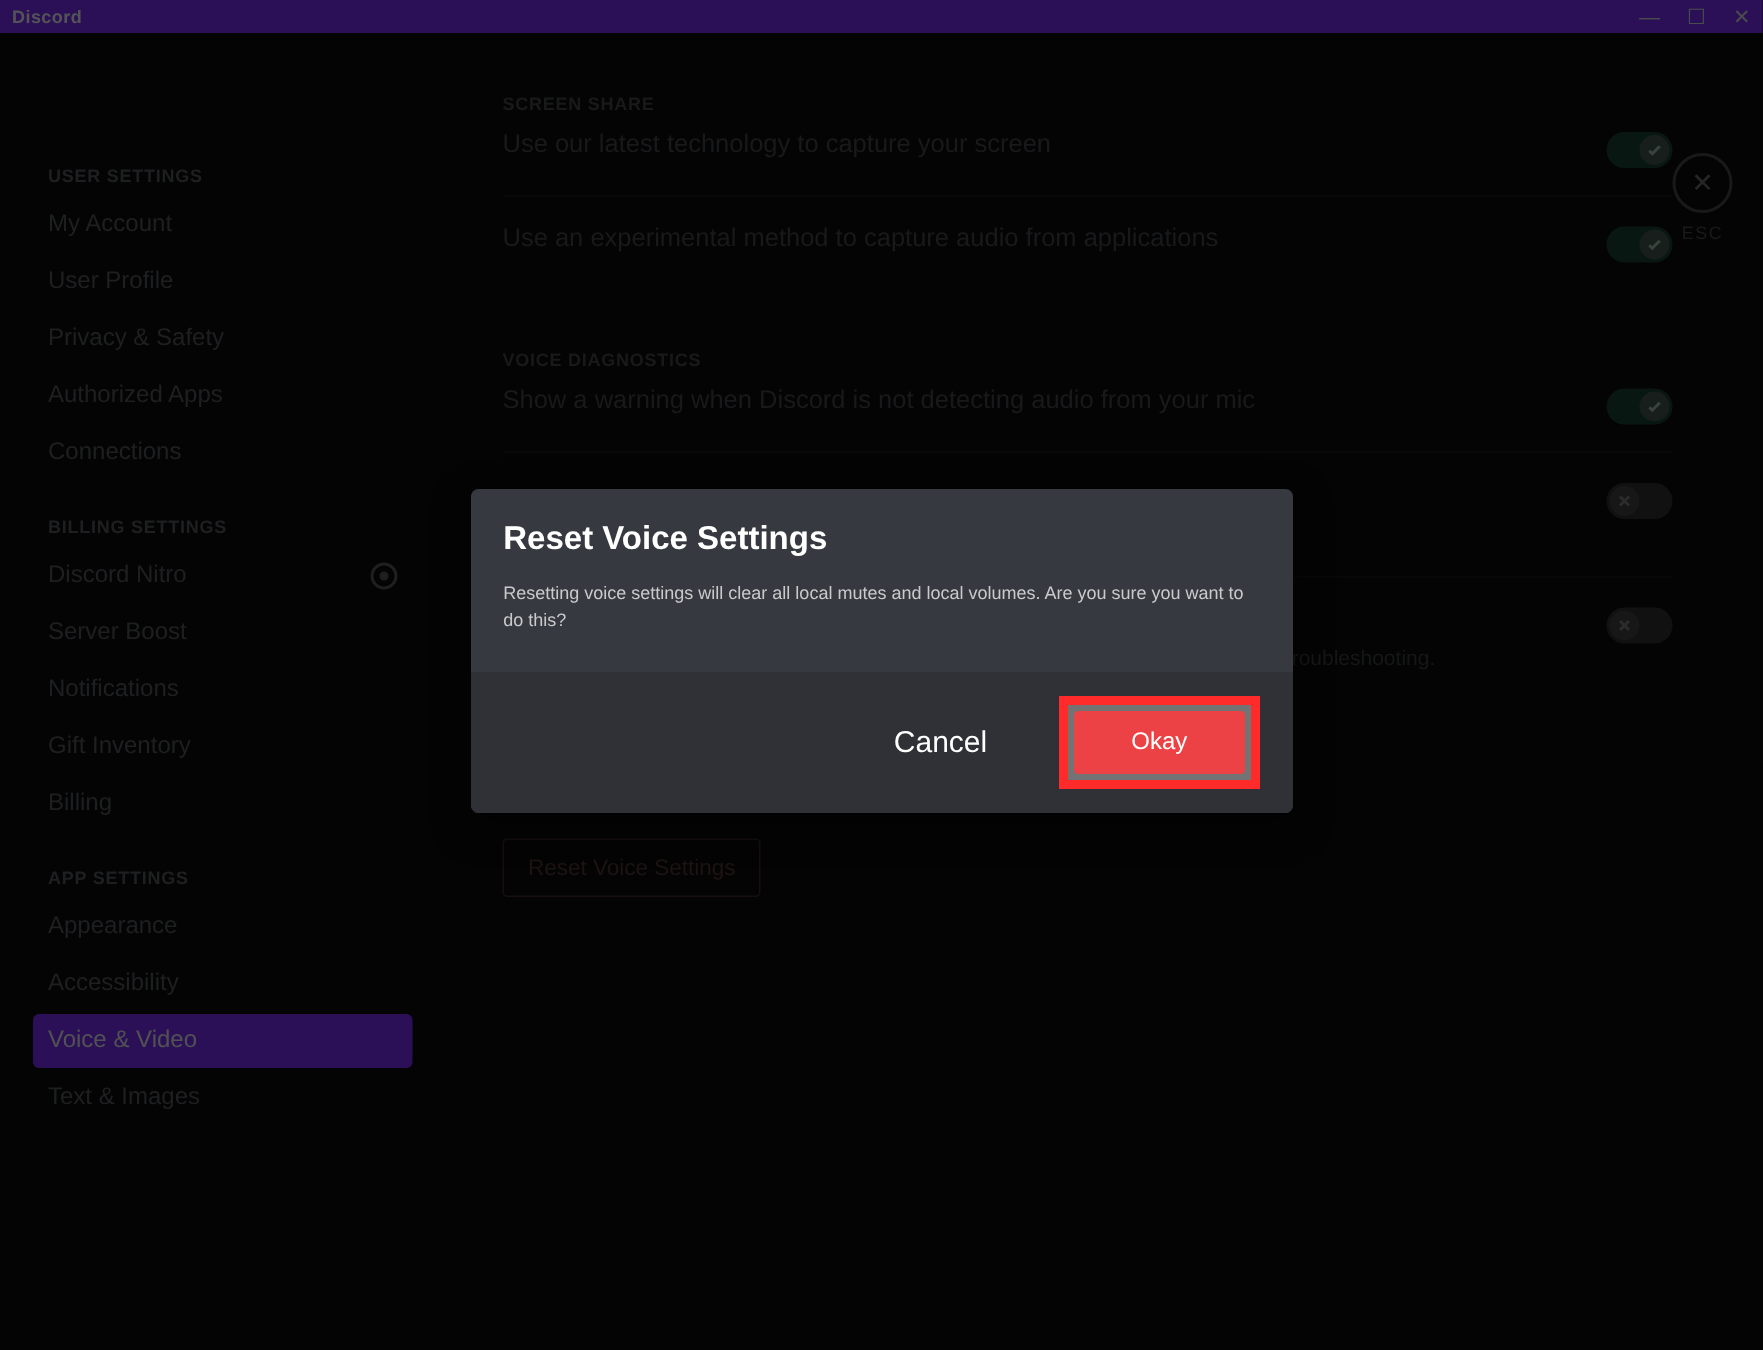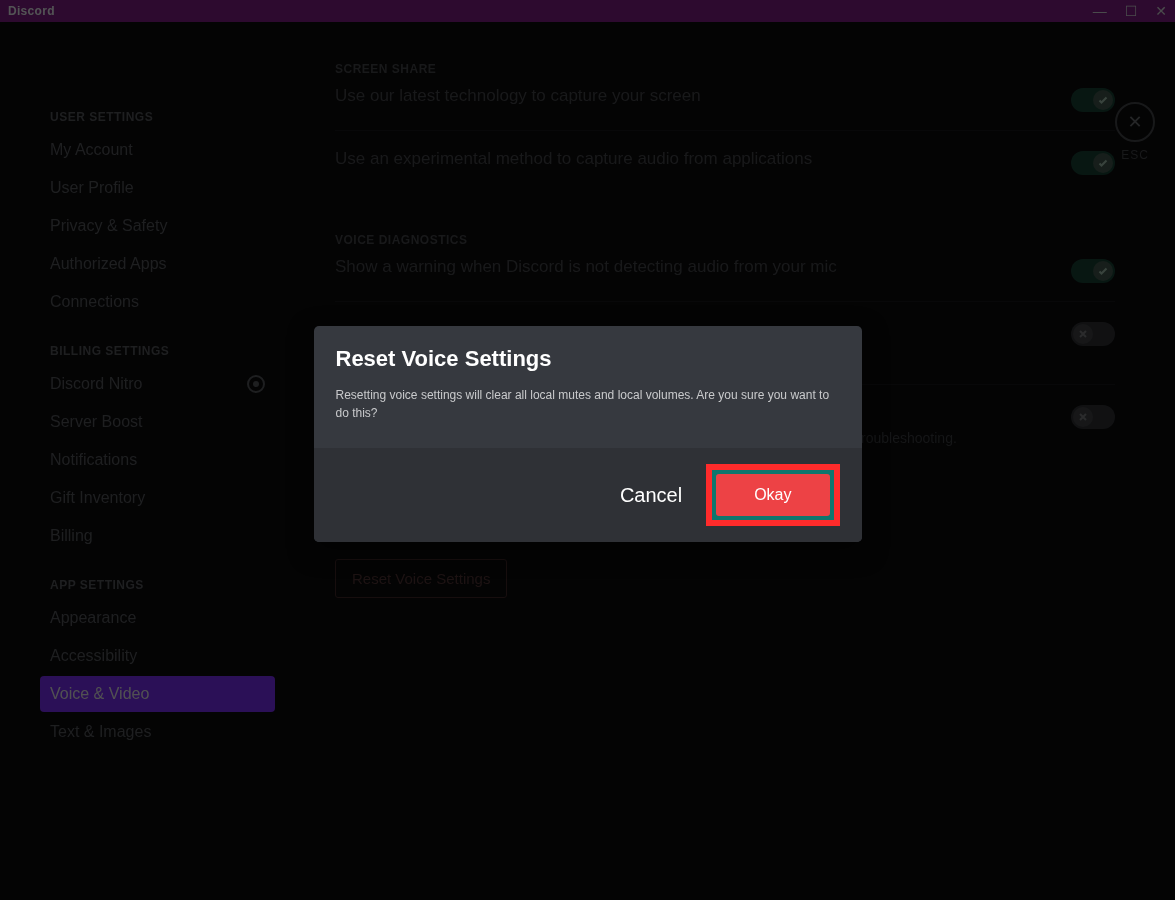--- a/index.html
+++ b/index.html
@@ -10,21 +10,21 @@
     font-family: "Whitney", "Helvetica Neue", Helvetica, Arial, sans-serif;
     color: #dcddde;
     overflow: hidden;
     position: relative;
   }
   .titlebar {
     height: 22px;
     display: flex;
     align-items: center;
     padding: 0 8px;
-    background: #701a75;
+    background: #6d28d9;
   }
   .titlebar-app {
     font-size: 12px;
     font-weight: 700;
     color: #cfd1d4;
     letter-spacing: 0.3px;
   }
   .titlebar-controls {
     margin-left: auto;
     display: flex;
@@ -32,21 +32,21 @@
     color: #b9bbbe;
   }
   .titlebar-controls span { font-size: 14px; line-height: 1; }
   .content {
     display: flex;
     height: calc(100% - 22px);
     position: relative;
   }
   .sidebar {
     width: 285px;
-    padding: 60px 10px 0 40px;
+    padding: 60px 10px 0 22px;
     overflow: hidden;
   }
   .side-heading {
     font-size: 12px;
     font-weight: 700;
     color: #4c4e52;
     letter-spacing: 0.5px;
     margin: 24px 10px 8px 10px;
     text-transform: uppercase;
   }
@@ -151,21 +151,21 @@
   .modal-text{
     font-size:12px;color:#c9cacc;line-height:1.5;
   }
   .modal-footer{
     background:#2f3136;padding:16px 22px;display:flex;justify-content:flex-end;align-items:center;gap:24px;
   }
   .modal-cancel{
     color:#fff;font-size:20px;background:none;border:none;
   }
   .okay-wrap{
-    border:6px solid #ff2b2b;padding:4px;background:#0f766e;
+    border:6px solid #ff2b2b;padding:4px;background:#737373;margin-left:24px;
   }
   .modal-okay{
     background:#ed4245;color:#fff;font-size:16px;font-weight:500;
     border:none;padding:12px 38px;border-radius:3px;display:block;
   }
 </style>
 </head>
 <body>
 
 <div class="titlebar">

